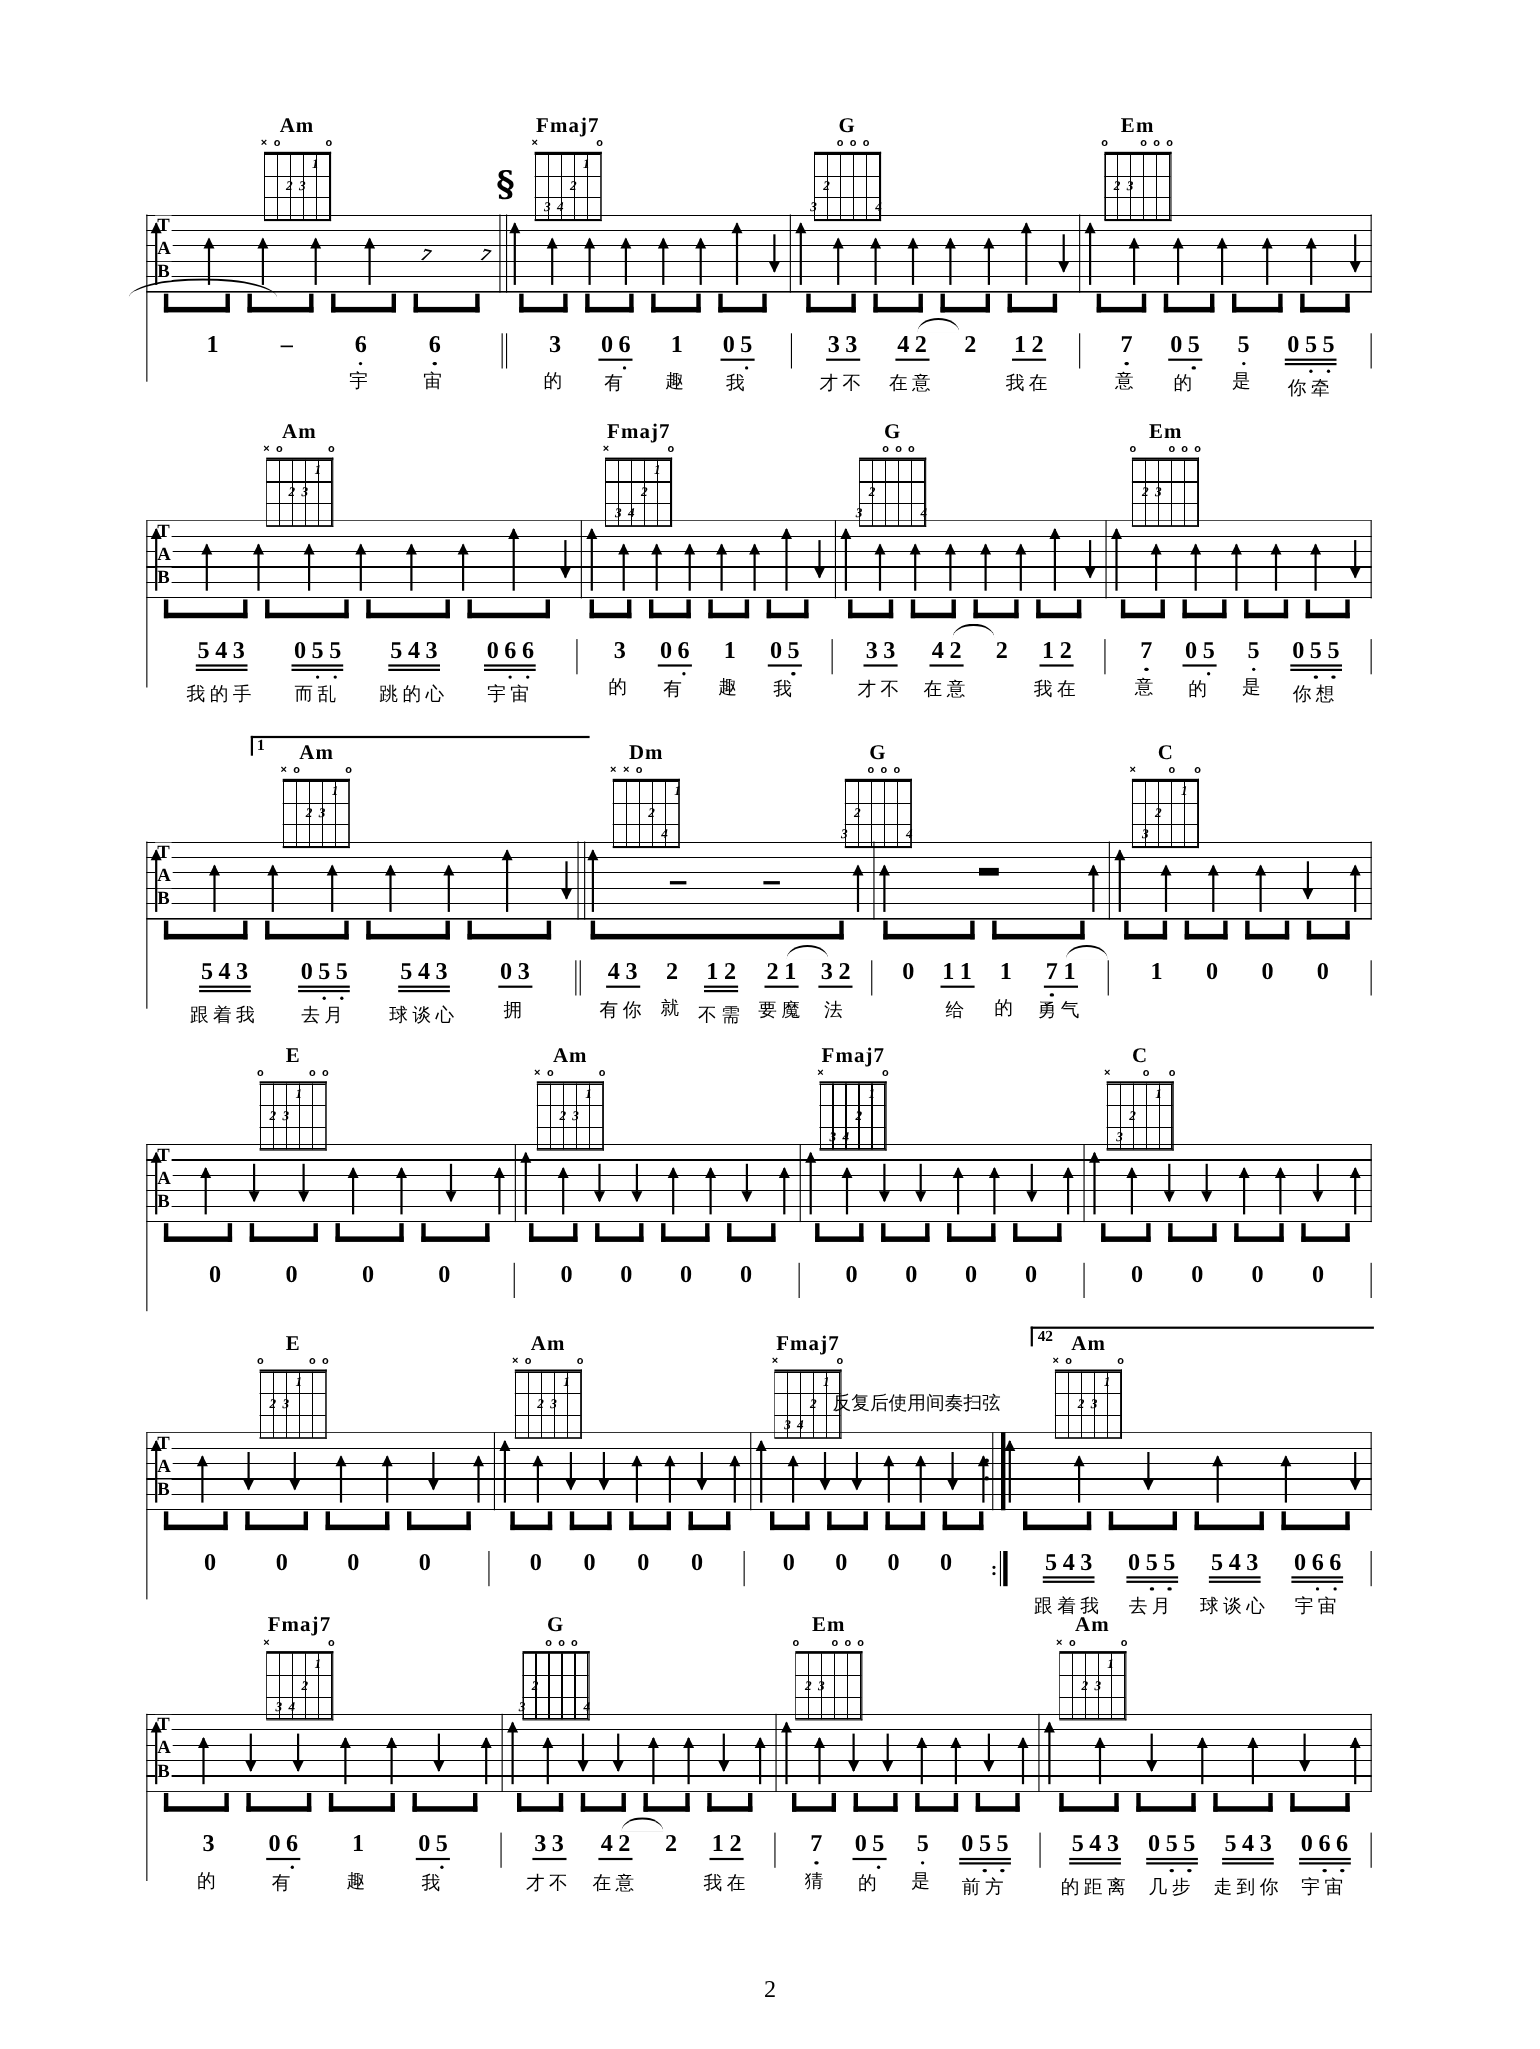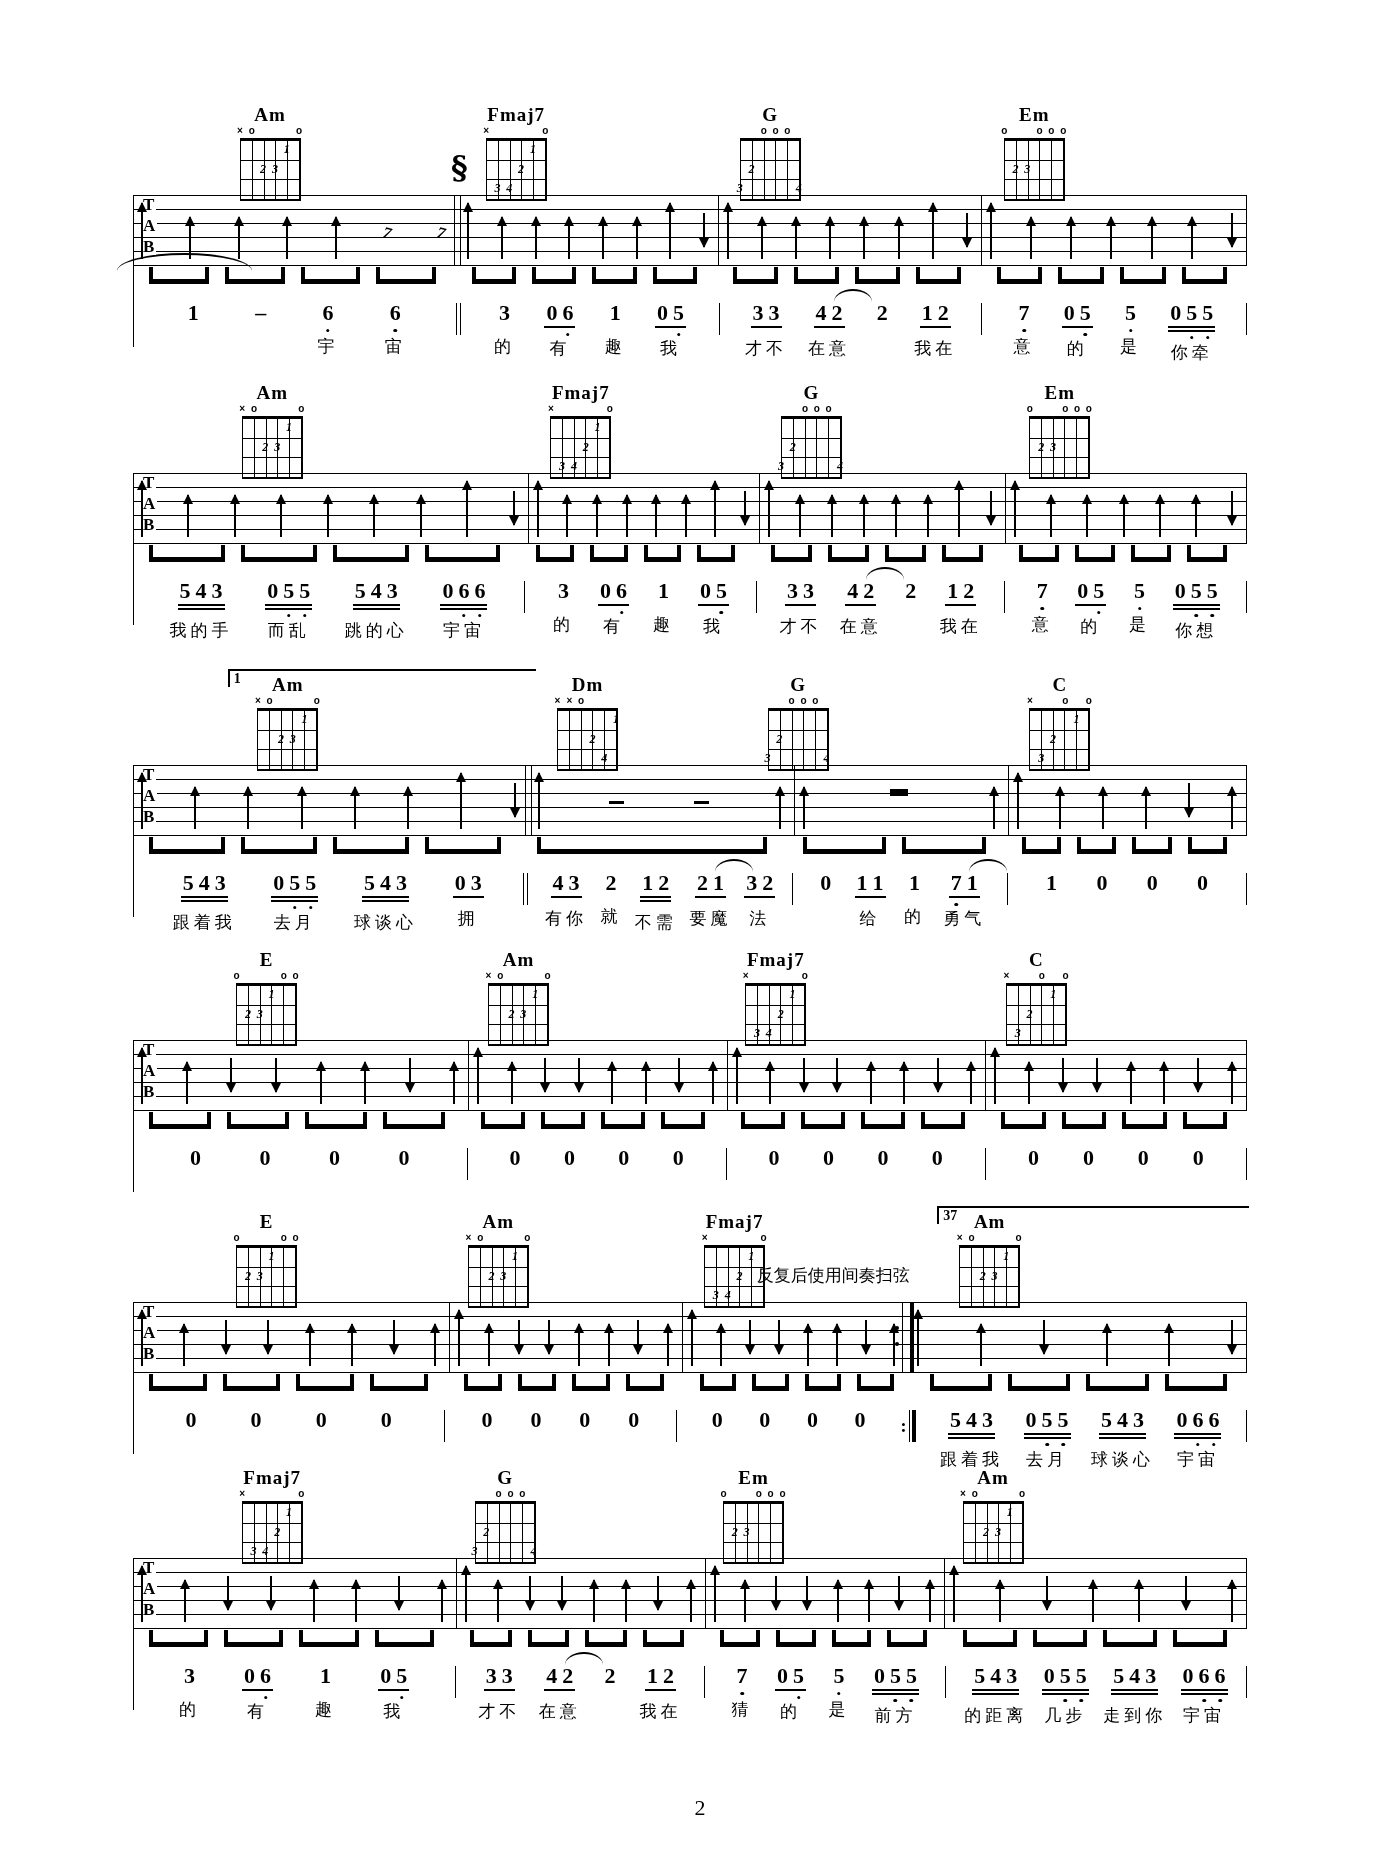--- a/index.html
+++ b/index.html
@@ -1057,21 +1057,21 @@
               <span class="g">
                 <span class="ch">0</span>
               </span>
             </div>
           </div>
           <div class="nbar"></div>
         </div>
       </div>
       <div class="system" style="top: 1212px;">
         <div class="volta" style="left: 72.2%; width: 27.8%;">
-          <span>37</span>
+          <span>42</span>
         </div>
         <div class="chord" style="left: 12%;">
           <div class="chord-name">E</div>
           <div class="cmark">
             <span style="left: 0px;">o</span>
             <span style="left: 47.2px;">o</span>
             <span style="left: 59px;">o</span>
           </div>
           <div class="cgrid">
             <span class="cf" style="left: 35.4px; top: 3px;">1</span>

